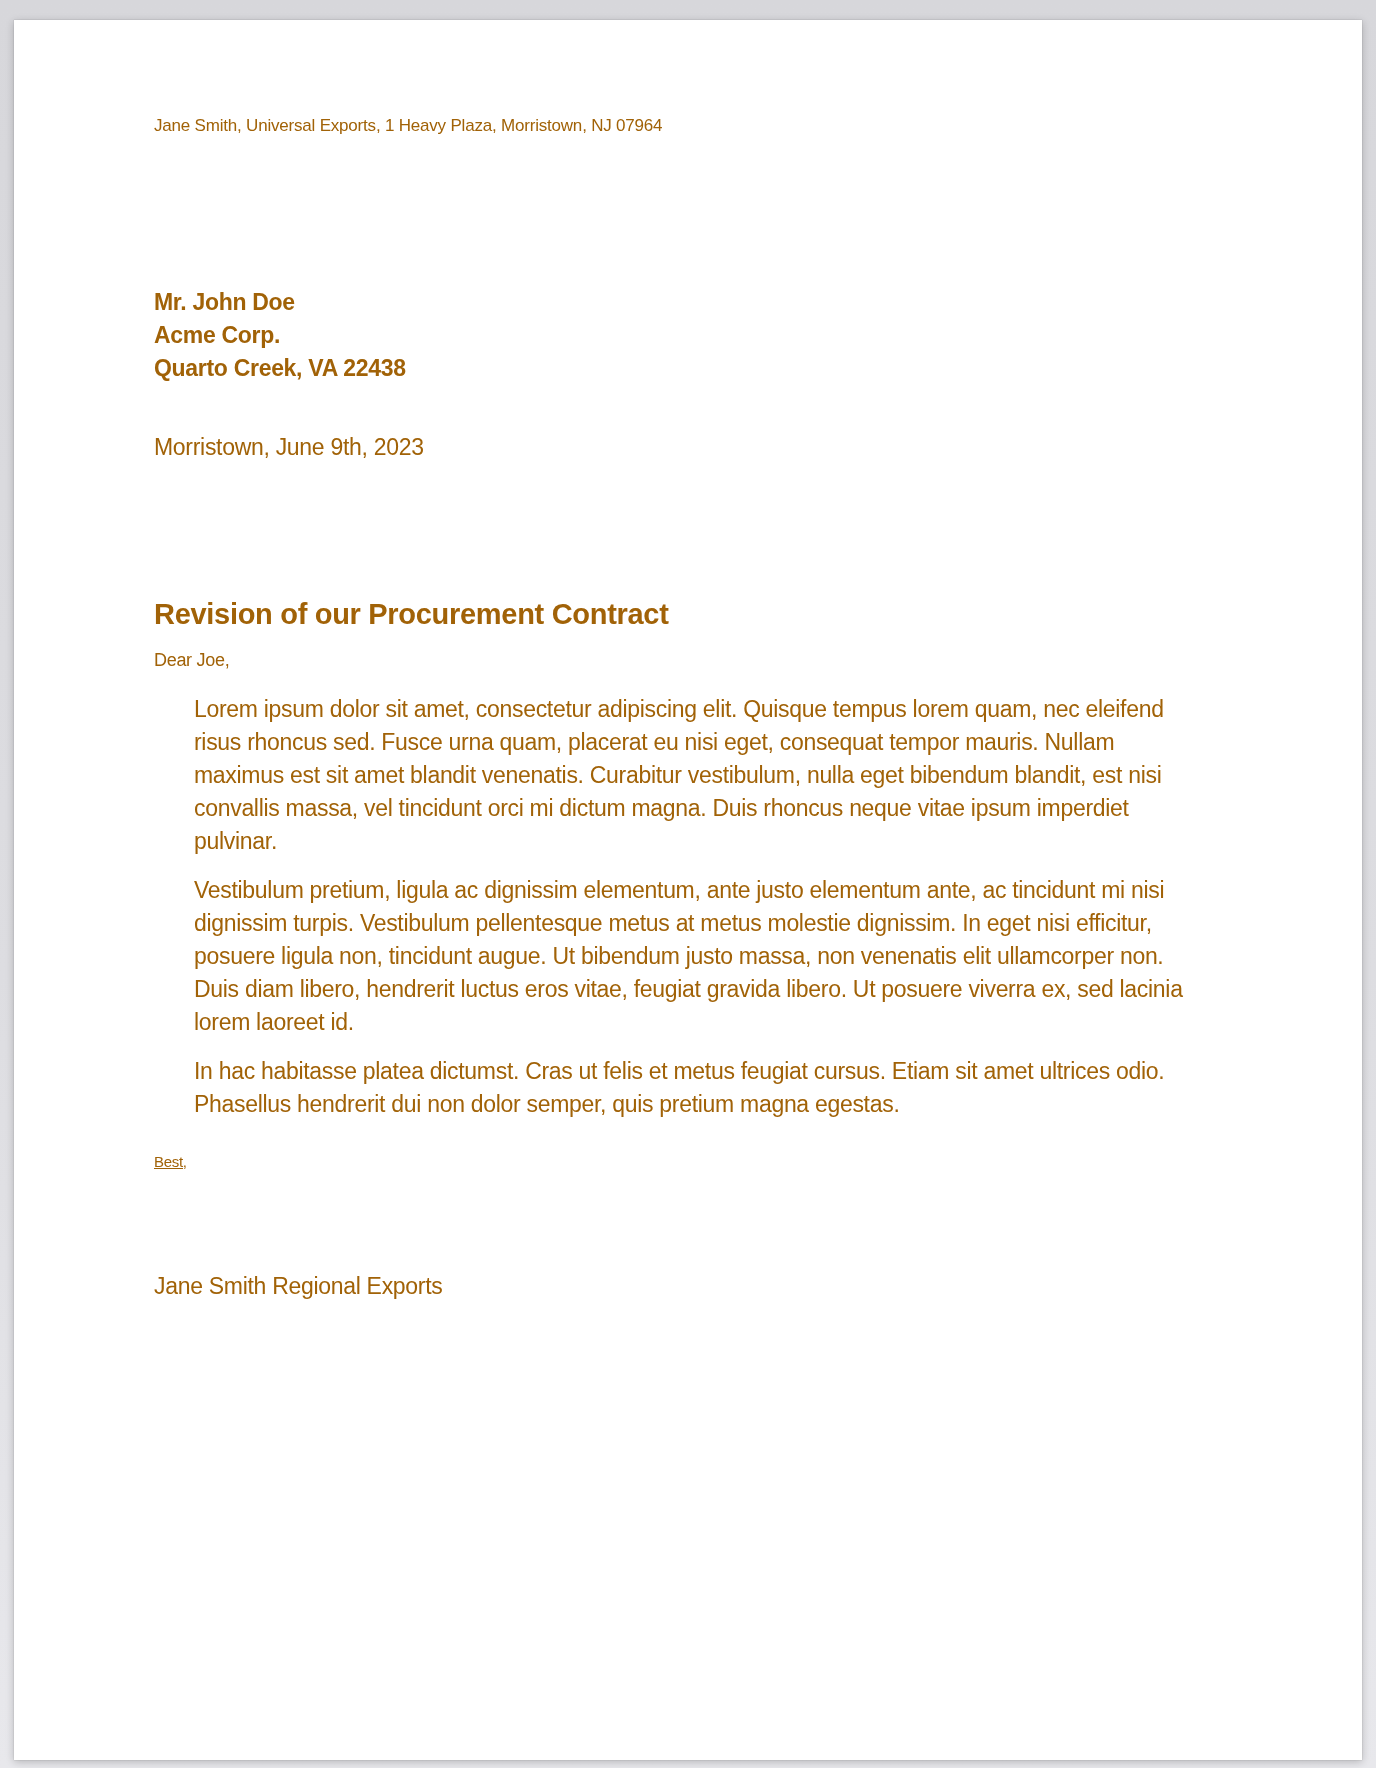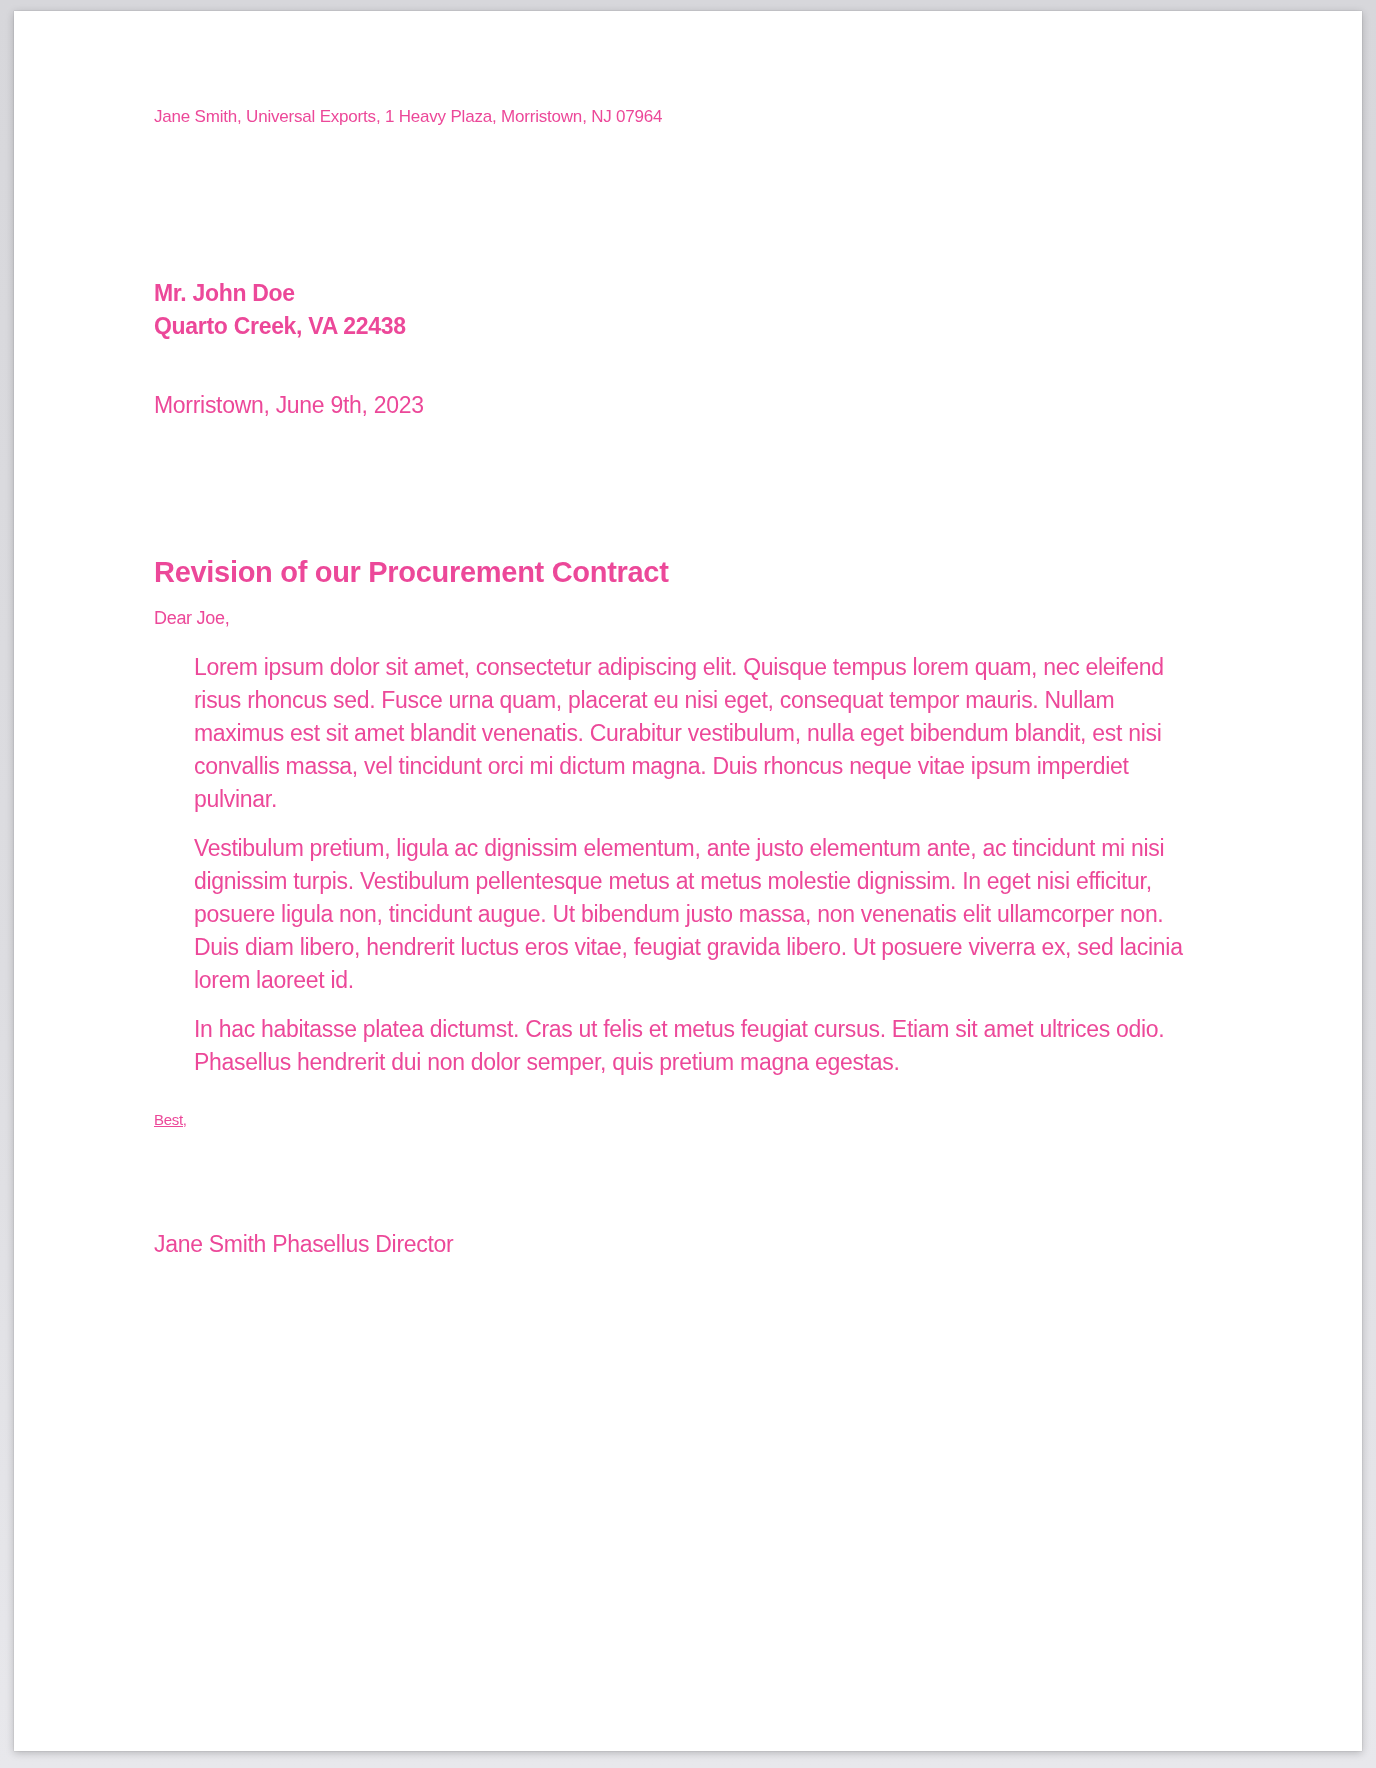--- a/index.html
+++ b/index.html
@@ -11,27 +11,27 @@
   }
   .canvas {
     width: 1376px;
     height: 1768px;
     background: linear-gradient(180deg, #d7d7db 0%, #dddde1 55%, #e8e8ec 100%);
     position: relative;
   }
   .paper {
     position: absolute;
     left: 14px;
-    top: 11px;
+    top: 20px;
     width: 1348px;
     height: 1740px;
     background: #ffffff;
     box-shadow: 0 2px 8px rgba(0,0,0,0.22), 0 0 1px rgba(0,0,0,0.25);
     padding: 96px 162px 0 140px;
-    color: #ec4899;
+    color: #a16207;
   }
   .sender-line {
     font-size: 17px;
     line-height: 20px;
     letter-spacing: -0.2px;
     white-space: nowrap;
   }
   .recipient {
     margin-top: 150px;
     font-size: 23px;
@@ -83,33 +83,34 @@
 </head>
 <body>
 
 <div class="canvas">
   <div class="paper">
 
     <div class="sender-line">Jane Smith, Universal Exports, 1 Heavy Plaza, Morristown, NJ 07964</div>
 
     <div class="recipient">
       <div>Mr. John Doe</div>
+      <div>Acme Corp.</div>
       <div>Quarto Creek, VA 22438</div>
     </div>
 
     <div class="date-line">Morristown, June 9th, 2023</div>
 
     <div class="subject-line">Revision of our Procurement Contract</div>
 
     <div class="salutation">Dear Joe,</div>
 
     <div class="body-paragraph">Lorem ipsum dolor sit amet, consectetur adipiscing elit. Quisque tempus lorem quam, nec eleifend risus rhoncus sed. Fusce urna quam, placerat eu nisi eget, consequat tempor mauris. Nullam maximus est sit amet blandit venenatis. Curabitur vestibulum, nulla eget bibendum blandit, est nisi convallis massa, vel tincidunt orci mi dictum magna. Duis rhoncus neque vitae ipsum imperdiet pulvinar.</div>
 
     <div class="body-paragraph">Vestibulum pretium, ligula ac dignissim elementum, ante justo elementum ante, ac tincidunt mi nisi dignissim turpis. Vestibulum pellentesque metus at metus molestie dignissim. In eget nisi efficitur, posuere ligula non, tincidunt augue. Ut bibendum justo massa, non venenatis elit ullamcorper non. Duis diam libero, hendrerit luctus eros vitae, feugiat gravida libero. Ut posuere viverra ex, sed lacinia lorem laoreet id.</div>
 
     <div class="body-paragraph">In hac habitasse platea dictumst. Cras ut felis et metus feugiat cursus. Etiam sit amet ultrices odio. Phasellus hendrerit dui non dolor semper, quis pretium magna egestas.</div>
 
     <div class="closing">Best,</div>
 
-    <div class="signature-line">Jane Smith Phasellus Director</div>
+    <div class="signature-line">Jane Smith Regional Exports</div>
 
   </div>
 </div>
 
 </body></html>

